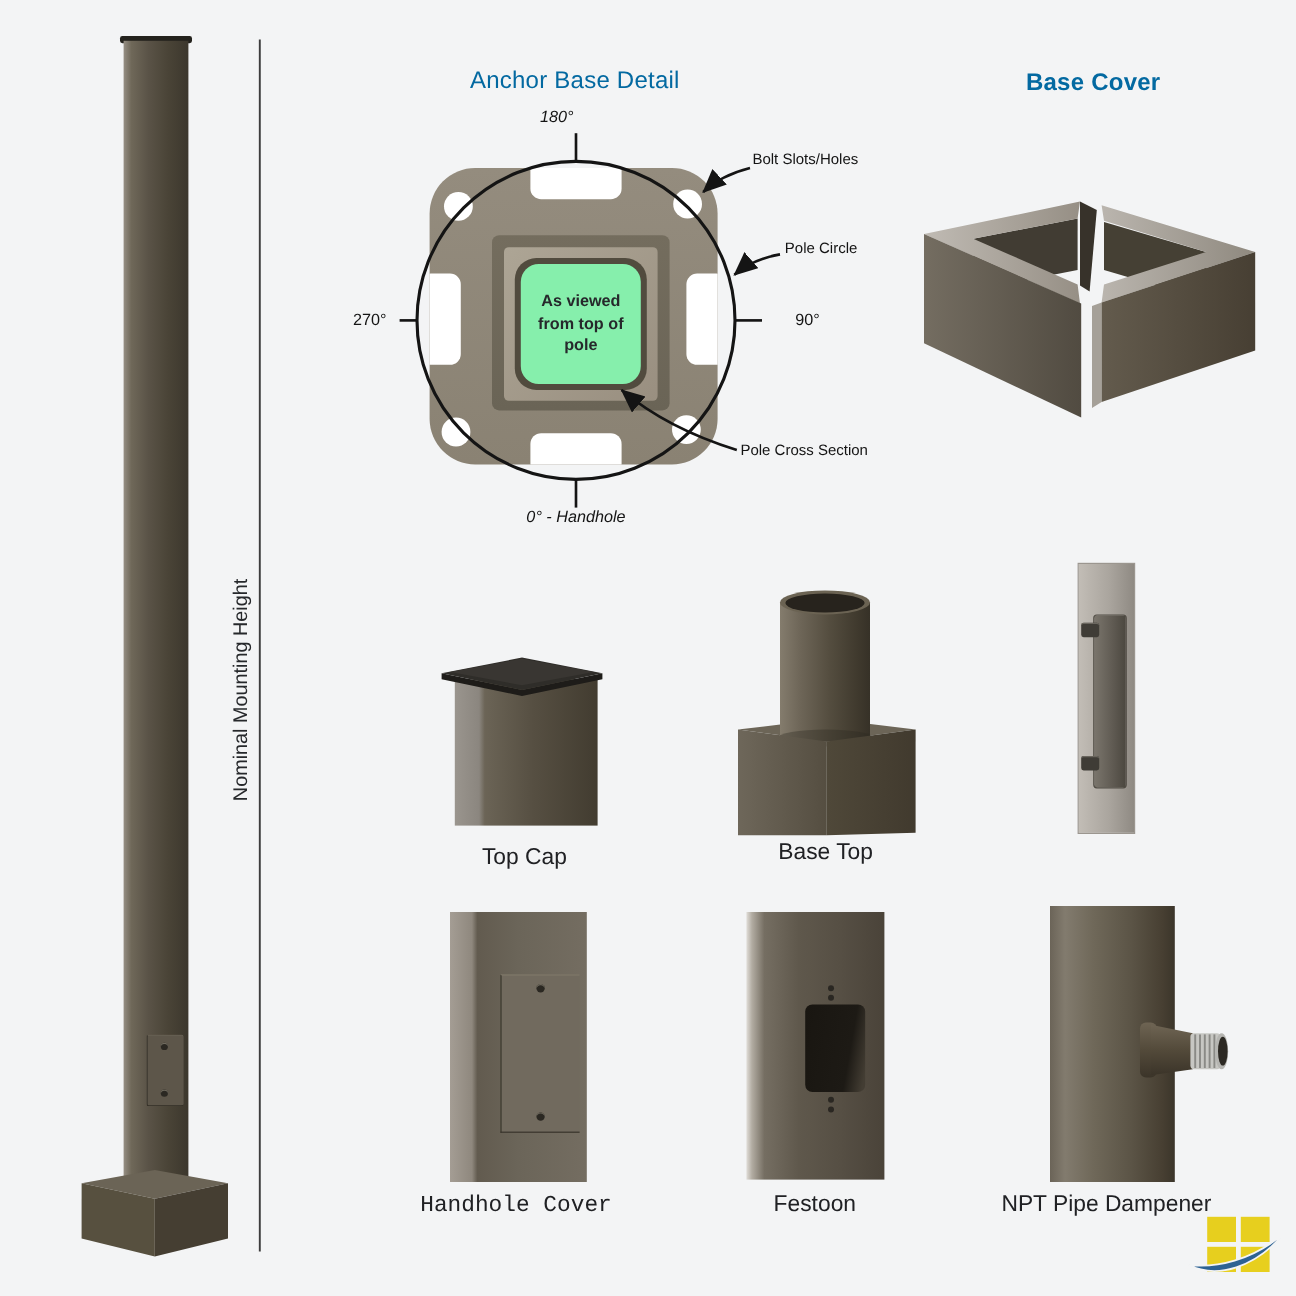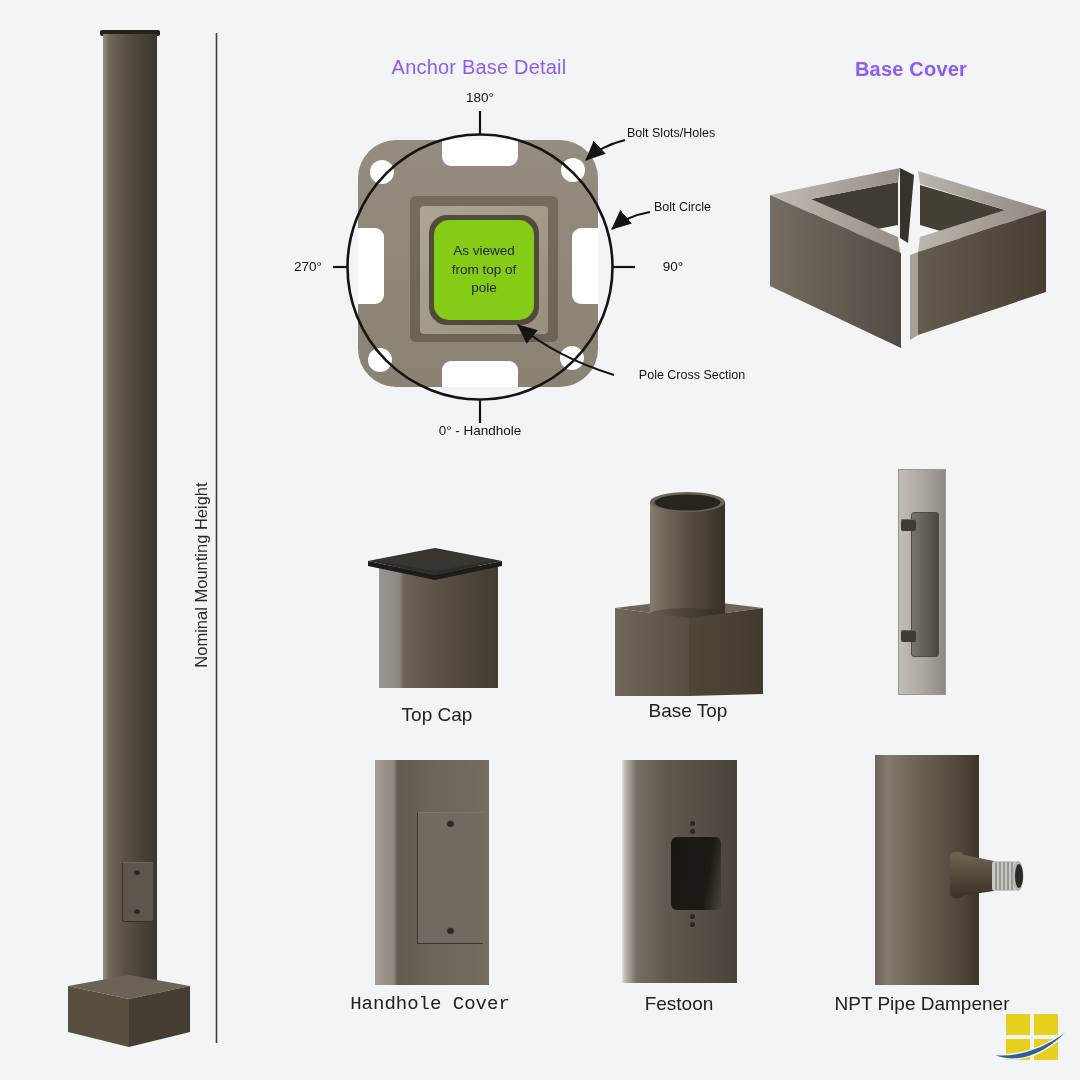--- a/index.html
+++ b/index.html
@@ -3,21 +3,21 @@
 <meta charset="utf-8">
 <style>
   html,body{margin:0;padding:0;}
   #canvas{
     position:relative;width:1080px;height:1080px;overflow:hidden;
     background:#f3f4f5;
     font-family:"Liberation Sans","DejaVu Sans",sans-serif;
     color:#1d1f23;
   }
   .abs{position:absolute;}
-  .title{font-size:20px;font-weight:500;text-align:center;letter-spacing:.2px;color:#8b5cf6;}
+  .title{font-size:20px;font-weight:500;text-align:center;letter-spacing:.2px;color:#0369a1;}
   .part-label{font-size:19px;font-weight:500;text-align:center;color:#202124;}
   .callout{font-size:12.5px;font-weight:500;color:#141414;}
   .angle{font-size:13.5px;font-weight:500;color:#141414;}
   .vlabel{
     font-size:16.5px;color:#26282b;white-space:nowrap;
     transform:translate(-50%,-50%) rotate(-90deg);
   }
   
   .pole-shaft{
     background:linear-gradient(90deg,#958e83 0%,#6f6859 12%,#5a5347 38%,#4a4437 68%,#3c372d 100%);
@@ -32,23 +32,23 @@
   .plate{
     background:linear-gradient(180deg,#948c7e 0%,#8a8273 100%);
     border-radius:38px;overflow:hidden;
   }
   .slot{background:#ffffff;border-radius:9px;position:absolute;}
   .hole{background:#ffffff;border-radius:50%;position:absolute;width:24px;height:24px;}
   .inner-dark{position:absolute;background:linear-gradient(180deg,#746d5e,#6a6456);border-radius:6px;}
   .inner-frame{position:absolute;background:linear-gradient(135deg,#ada595 0%,#998f80 100%);border-radius:4px;}
   .cross-dark{position:absolute;background:#514b3e;border-radius:18px;}
   .center-white{
-    position:absolute;background:#84cc16;border-radius:15px;
+    position:absolute;background:#86efac;border-radius:15px;
     display:flex;align-items:center;justify-content:center;text-align:center;
-    font-size:13.5px;line-height:1.4;color:#26282b;font-weight:400;
+    font-size:13.5px;line-height:1.4;color:#26282b;font-weight:700;
   }
   
   .topcap-body{background:linear-gradient(90deg,#9a958e 0%,#8b867f 17%,#6b6456 21%,#564f42 55%,#423c30 100%);}
   .vib-plate{background:linear-gradient(90deg,#c2bdb6 0%,#aaa59e 55%,#8f8a83 100%);border:1px solid #9b968f;}
   .vib-rod{background:linear-gradient(90deg,#7a756c 0%,#5f5a52 60%,#4c4840 100%);border-radius:3px;border:1px solid #504c44;}
   .vib-bolt{background:#3f3c36;border-radius:2px;box-shadow:inset 0 1px 0 #6a665e;}
   .hh-pole{background:linear-gradient(90deg,#a49d94 0%,#8f887e 16%,#625b4f 20%,#6b6559 50%,#746d61 100%);}
   .hh-cover{background:#716a5e;border-left:1.5px solid #38342b;border-bottom:1.5px solid #38342b;border-top:1px solid #7e7769;}
   .fs-pole{background:linear-gradient(90deg,#e0ddd8 0%,#b2aca2 4%,#756e62 13%,#5f584c 38%,#564f44 68%,#4a4339 100%);}
   .fs-open{background:linear-gradient(100deg,#191611 0%,#1d1a15 70%,#433d33 95%);border-radius:6px;}
@@ -87,28 +87,28 @@
     <div class="hole" style="left:10px;top:208px;"></div>
     <div class="hole" style="left:202px;top:206px;"></div>
     <div class="inner-dark" style="left:52px;top:56px;width:148px;height:146px;"></div>
     <div class="inner-frame" style="left:62px;top:66px;width:128px;height:128px;"></div>
     <div class="cross-dark" style="left:71px;top:75px;width:110px;height:110px;"></div>
   </div>
   <div class="abs center-white" style="left:434px;top:220px;width:100px;height:100px;padding:0 6px;box-sizing:border-box;">
     <span>As viewed from top of pole</span>
   </div>
 
-  <div class="abs angle" style="left:450px;top:90px;width:60px;text-align:center;">180°</div>
+  <div class="abs angle" style="left:450px;top:90px;width:60px;text-align:left;font-style:italic;">180°</div>
   <div class="abs angle" style="left:260px;top:259px;width:62px;text-align:right;">270°</div>
   <div class="abs angle" style="left:643px;top:259px;width:60px;text-align:center;">90°</div>
-  <div class="abs angle" style="left:400px;top:423px;width:160px;text-align:center;">0° - Handhole</div>
+  <div class="abs angle" style="left:400px;top:423px;width:160px;text-align:center;font-style:italic;">0° - Handhole</div>
 
   <div class="abs callout" style="left:627px;top:126px;width:140px;">Bolt Slots/Holes</div>
-  <div class="abs callout" style="left:654px;top:200px;width:110px;">Bolt Circle</div>
-  <div class="abs callout" style="left:617px;top:368px;width:150px;text-align:center;">Pole Cross Section</div>
+  <div class="abs callout" style="left:654px;top:200px;width:110px;">Pole Circle</div>
+  <div class="abs callout" style="left:617px;top:368px;width:150px;">Pole Cross Section</div>
 
   <div class="abs title" style="left:811px;top:58px;width:200px;font-weight:bold;">Base Cover</div>
   <svg class="abs" style="left:758px;top:145px;" width="300" height="215" viewBox="0 0 300 215">
     <defs>
       <linearGradient id="bcTopL" x1="0" y1="0" x2="1" y2="0">
         <stop offset="0" stop-color="#c0bbb4"></stop>
           <stop offset="1" stop-color="#968f85"></stop>
       </linearGradient>
       <linearGradient id="bcTopR" x1="0" y1="0" x2="1" y2="0">
         <stop offset="0" stop-color="#bab5ae"></stop>

